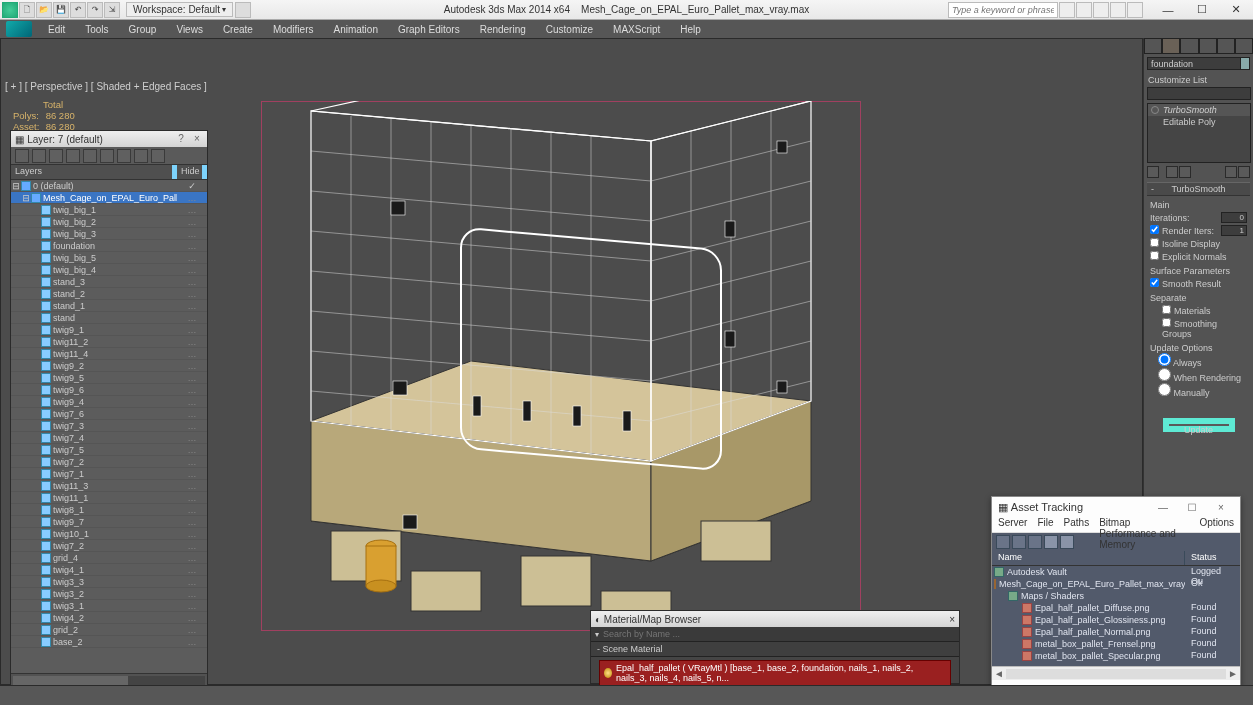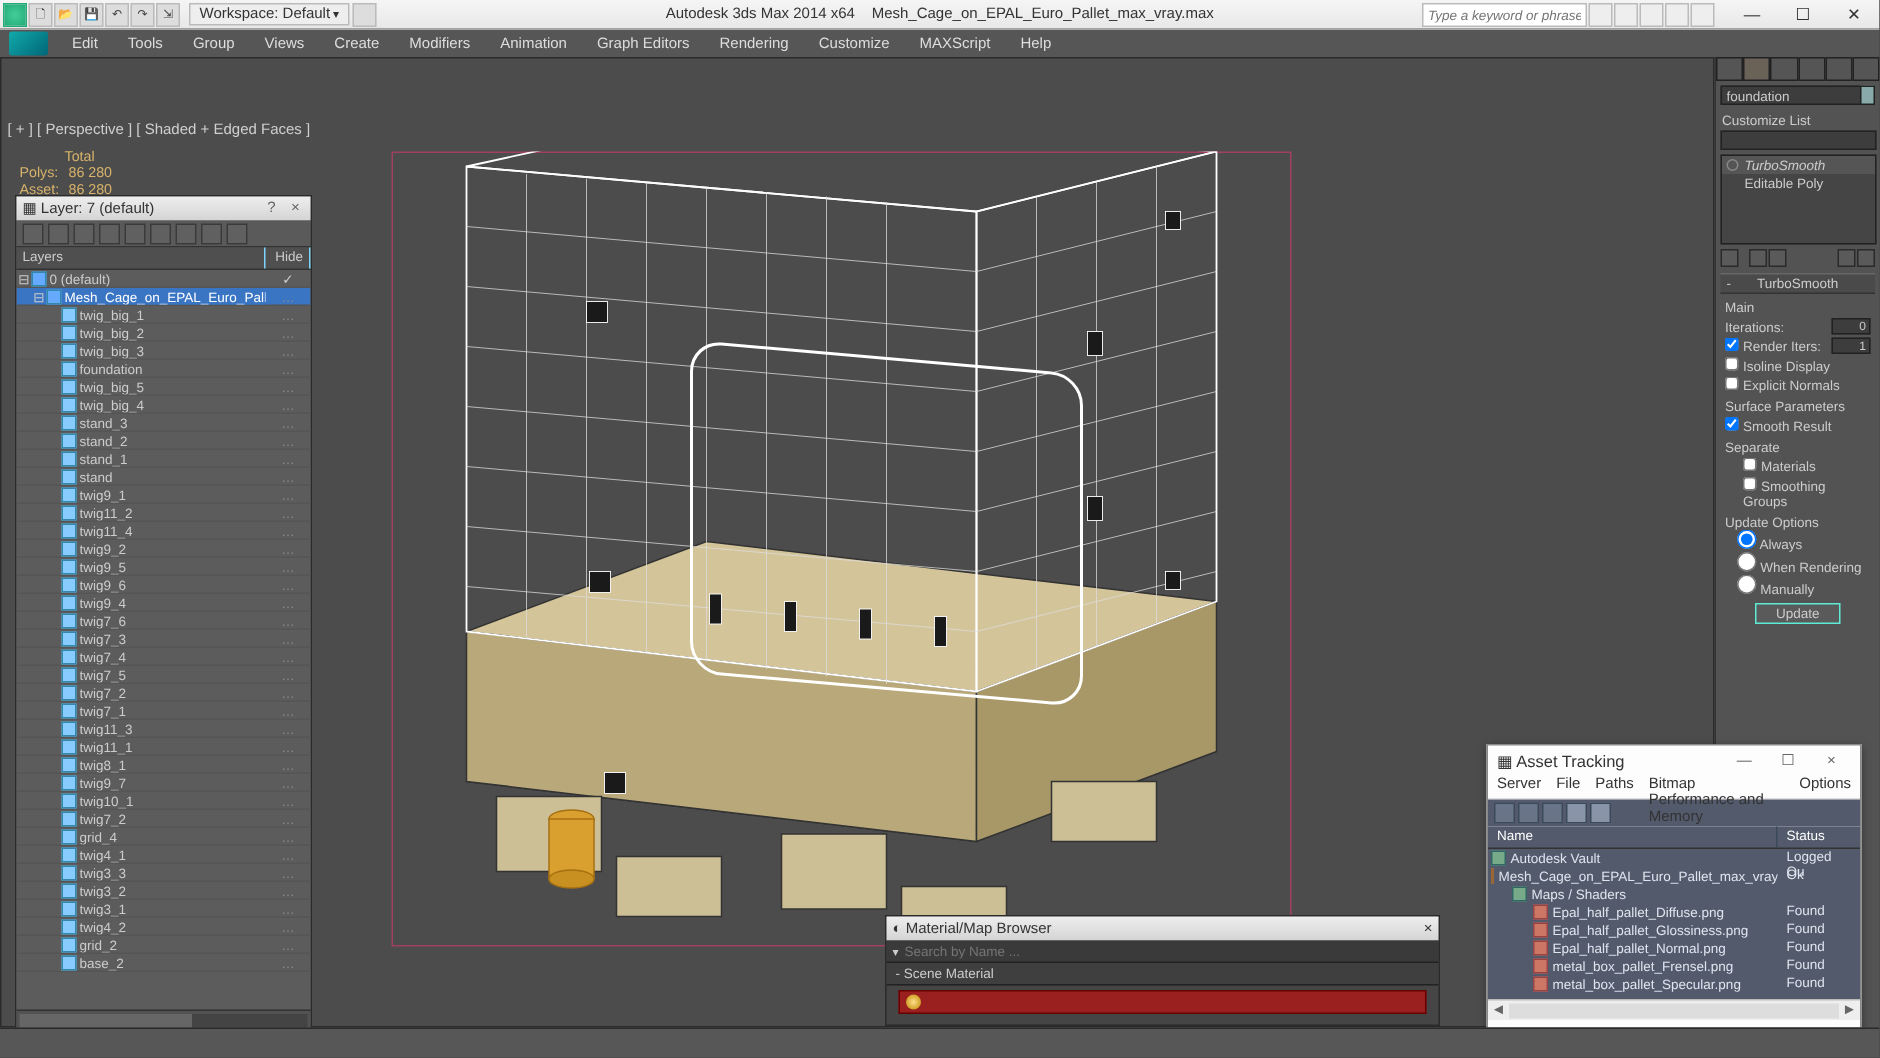--- a/index.html
+++ b/index.html
@@ -53,31 +53,31 @@
   .cmdstrip .btnrow{ margin:2px 3px; display:flex; gap:1px;}
   .cmdstrip .btnrow .b{ width:12px; height:12px; background:#5a5a5a; border:1px solid #2a2a2a;}
   .cmdstrip .section-title{ text-align:center; font-size:9px; color:#ccc; background:#4a4a4a; border-top:1px solid #666; border-bottom:1px solid #333; padding:1px 0; margin:4px 3px 2px 3px; position:relative;}
   .cmdstrip .section-title::before{content:"-"; position:absolute; left:4px;}
   .cmdstrip .params{ padding:0 6px; font-size:9px; color:#ccc;}
   .cmdstrip .params .prow{ display:flex; align-items:center; justify-content:space-between; margin:2px 0;}
   .cmdstrip .params .prow .spinner{ width:26px; height:11px; background:#3d3d3d; border:1px solid #222; font-size:8px; text-align:right; padding-right:2px;}
   .cmdstrip .params input[type=checkbox]{ width:9px; height:9px; margin-right:3px;}
   .cmdstrip .params .subhdr{ color:#ccc; margin-top:4px;}
   .cmdstrip .params .radio{ margin-left:8px;}
-  .cmdstrip .updatebtn{ display:block; width:57px; margin:4px auto; height:14px; background:#5a5a5a; border:1px solid #5eead4; font-size:9px; text-align:center; line-height:12px; color:#ccc;}
+  .cmdstrip .updatebtn{ display:block; width:72px; margin:20px auto; height:14px; background:#5a5a5a; border:6px solid #5eead4; font-size:9px; text-align:center; line-height:12px; color:#ccc;}
   
   
   .layer-panel{ position:absolute; left:10px; top:130px; width:198px; height:558px; background:#5c5c5c; border:1px solid #2a2a2a; display:flex; flex-direction:column;}
   .layer-panel .lp-title{ height:16px; background:linear-gradient(#eee,#d4d4d4); color:#333; font-size:10px; display:flex; align-items:center; padding:0 4px; justify-content:space-between;}
   .layer-panel .lp-title .icons{ display:flex; gap:4px;}
   .layer-panel .lp-title .icons span{ width:12px; height:12px; color:#666; font-size:10px; text-align:center; cursor:pointer;}
   .layer-panel .lp-toolbar{ height:18px; background:#5a5a5a; display:flex; align-items:center; gap:3px; padding:0 4px; border-bottom:1px solid #333;}
   .layer-panel .lp-toolbar .tb{ width:14px; height:14px; background:#606060; border:1px solid #3a3a3a;}
   .layer-panel .lp-header{ height:15px; background:#4f4f4f; display:flex; border-bottom:1px solid #333;}
-  .layer-panel .lp-header .col{ border-right:1px solid #7dd3fc; font-size:9px; color:#ccc; padding:1px 4px;}
+  .layer-panel .lp-header .col{ border-right:5px solid #7dd3fc; font-size:9px; color:#ccc; padding:1px 4px;}
   .layer-panel .lp-header .col.name{ flex:1;}
   .layer-panel .lp-header .col.hide{ width:30px; text-align:right;}
   .layer-panel .lp-body{ flex:1; overflow:hidden; background:#5c5c5c;}
   .layer-panel .lrow{ height:12px; display:flex; align-items:center; font-size:9px; color:#ccc; border-bottom:1px solid #555;}
   .layer-panel .lrow .toggle{ width:10px; text-align:center; color:#ccc;}
   .layer-panel .lrow .icon{ width:10px; height:10px; margin-right:2px; display:inline-block;}
   .layer-panel .lrow .name{ flex:1; white-space:nowrap; overflow:hidden;}
   .layer-panel .lrow .hide{ width:30px; text-align:center; color:#888;}
   .layer-panel .lrow.checked .hide::before{content:"✓"; color:#ccc;}
   .layer-panel .lrow.selected{ background:#3a75c4;}
@@ -608,20 +608,21 @@
     <span>×</span>
   </div>
   <div class="mb-search">
     <span class="arrow">▾</span>
     <input placeholder="Search by Name ..." style="">
   </div>
   <div class="mb-section">Scene Material</div>
   <div class="mb-items">
     <div class="mb-item">
       <span class="sw"></span>
+      <span>Epal_half_pallet ( VRayMtl )  [base_1, base_2, foundation, nails_1, nails_2, nails_3, nails_4, nails_5, n...</span>
     </div>
   </div>
 </div>
 
 <div class="asset">
   <div class="at-title">
     <span><span>▦</span> <span>Asset Tracking</span></span>
     <span class="icons">
       <span>—</span>
       <span>☐</span>

